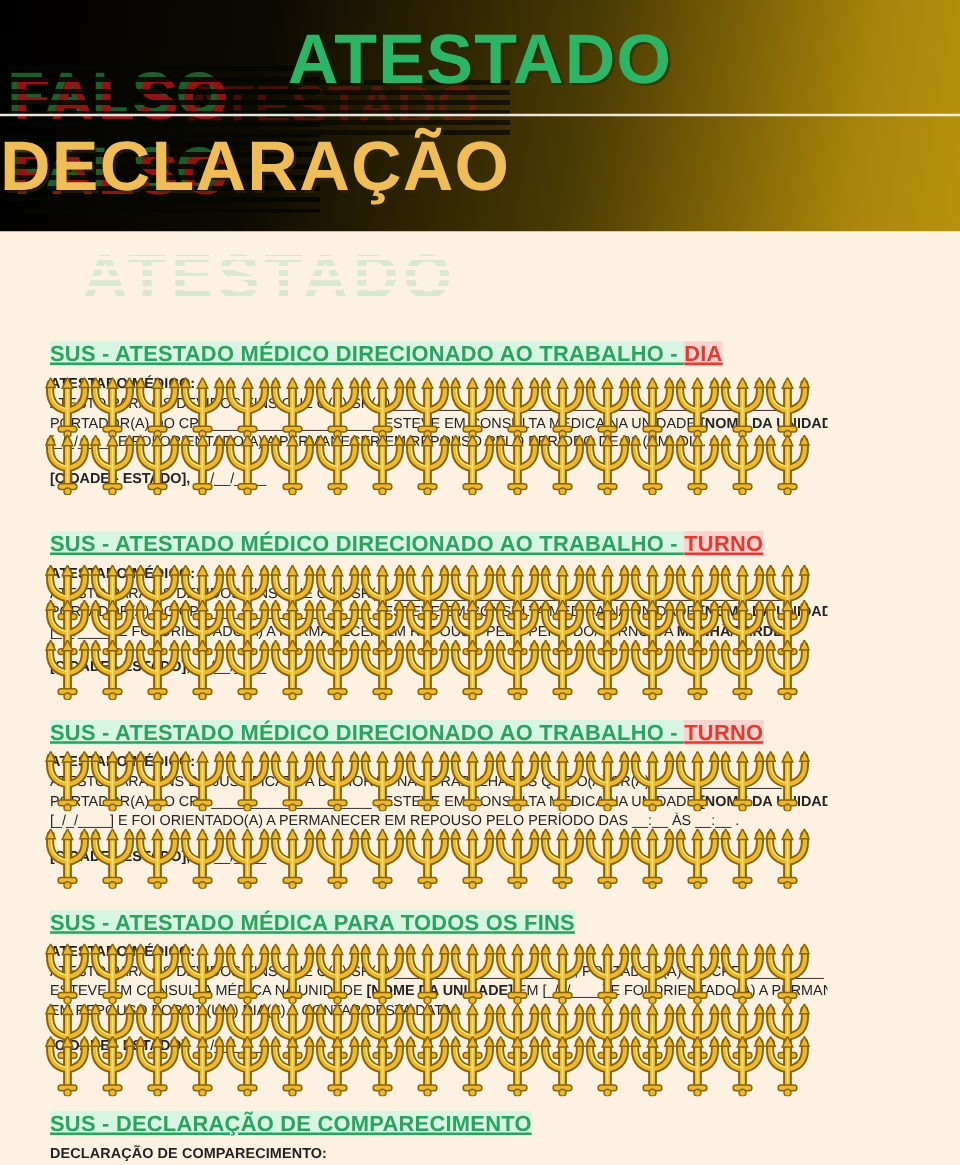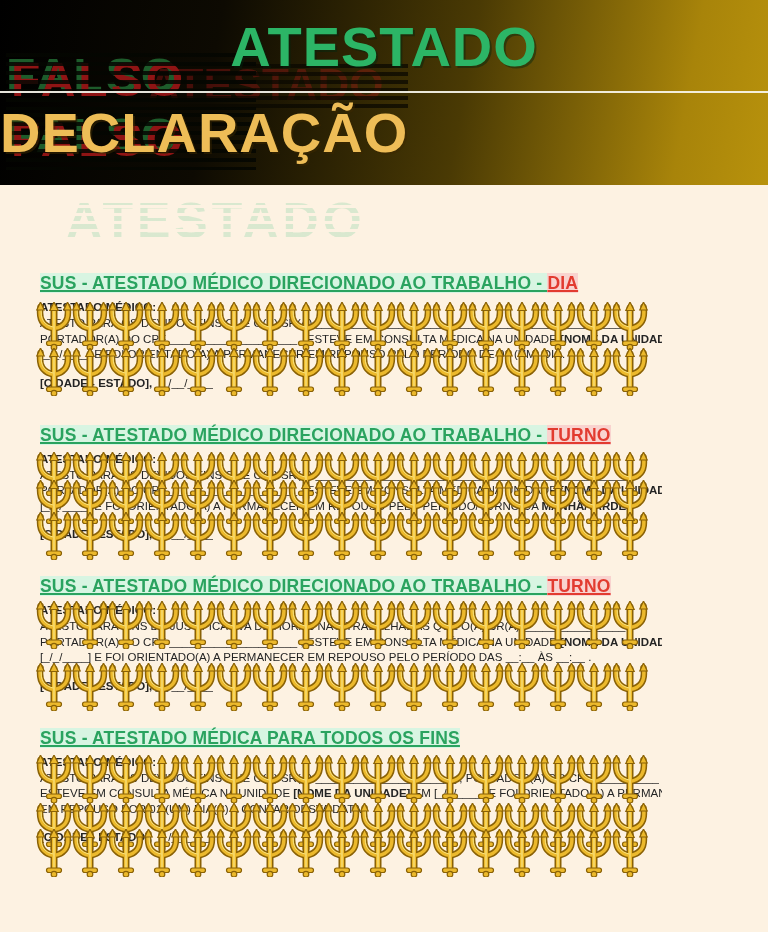--- a/index.html
+++ b/index.html
@@ -732,14 +732,21 @@
           <svg viewBox="0 0 40 48">
             <use href="#trident"></use>
           </svg>
           <svg viewBox="0 0 40 48">
             <use href="#trident"></use>
           </svg>
         </div>
       </div>
   </div>
 
+  <div class="section" style="margin-top:44px;">
+    <div class="sec-title">
+      <span class="t-main">SUS - DECLARAÇÃO DE COMPARECIMENTO</span><span class="t-suffix"></span>
+    </div>
+    <div class="sec-label">DECLARAÇÃO DE COMPARECIMENTO:</div>
+    <div class="para"></div>
+  </div>
 
 </div>
 
 </body></html>

